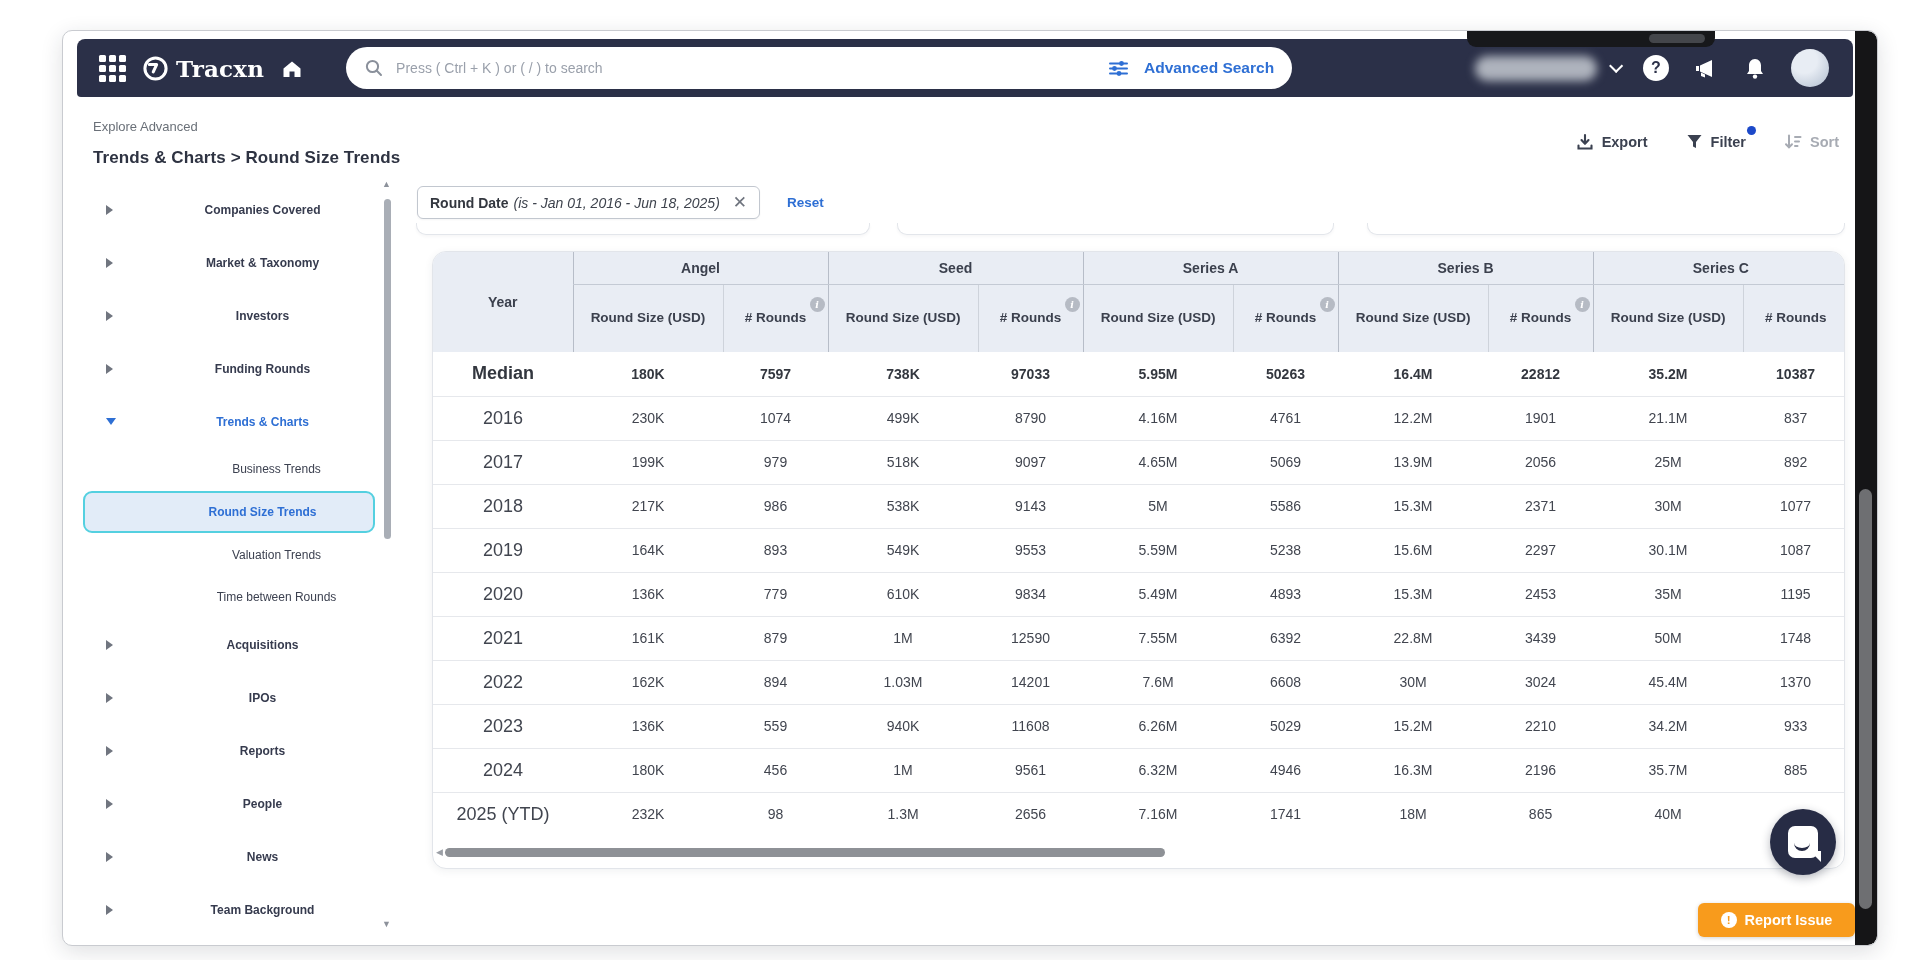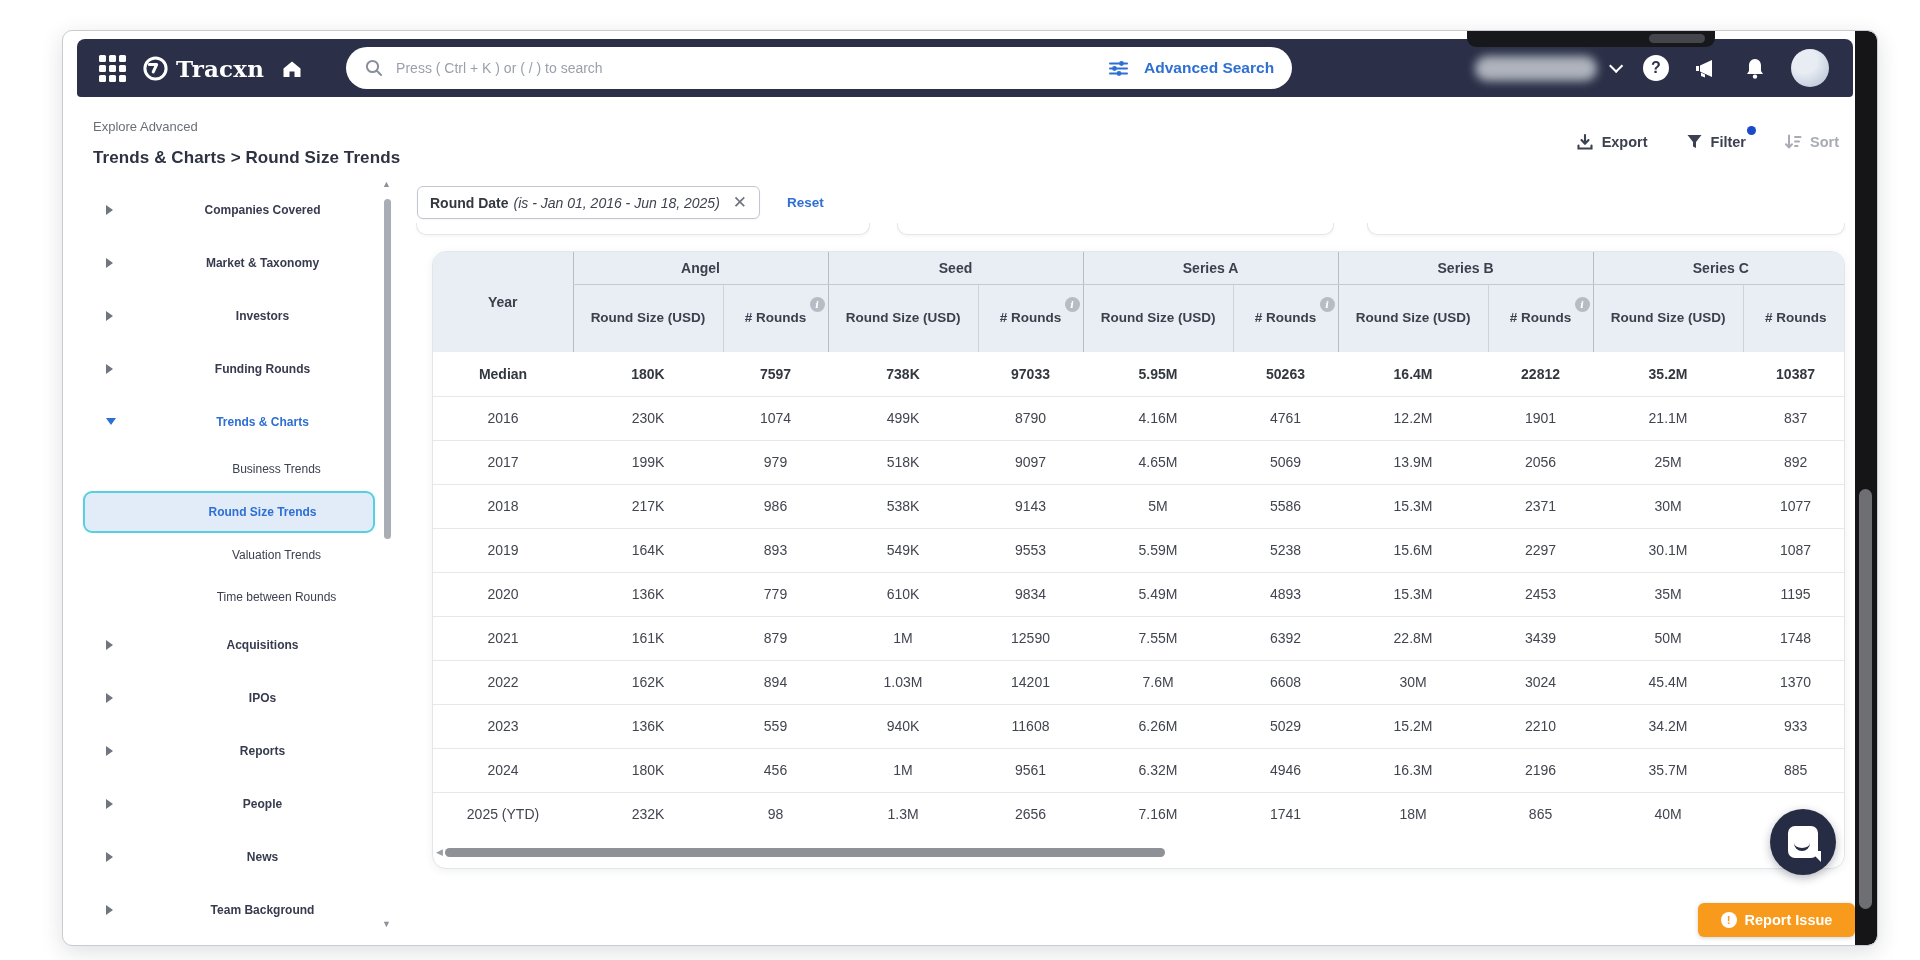--- a/index.html
+++ b/index.html
@@ -106,21 +106,21 @@
   th.group { font-size:14px; height:32px; border-left:1px solid #b7bdc8; border-bottom:1px solid #c4cad4;text-align:center; }
   th.sub { height:68px; font-size:13.5px; line-height:1.25; position:relative; vertical-align:middle; padding:0 6px; }
   th.sub.rs { border-left:1px solid #b7bdc8; }
   th.sub.nr { border-left:1px solid #ced3db; }
   .info { position:absolute; right:3px; top:12px; width:15px; height:15px; border-radius:50%; background:#b6bbc4;
           color:#fff; font-size:9.5px; font-style:italic; font-weight:700; line-height:15px; text-align:center;
           font-family:"DejaVu Serif", serif; cursor:pointer; }
   tbody td { height:44px; text-align:center; font-size:14px; color:#41454f; border-top:1px solid #e6e8ec; background:#fff; }
   tbody tr:first-child td { border-top:none; }
   tbody tr.bold td { font-weight:700; color:#33373f; }
-  td.td-year { font-size:14px;margin-top:36px; }
+  td.td-year { font-size:18px;margin-top:36px; }
 
   .h-scroll { position:absolute; left:0; right:0; bottom:0; height:30px; }
   .h-arrow { position:absolute; left:3px; top:9px; font-size:9px; color:#9b9fa6; }
   .h-thumb { position:absolute; left:12px; top:10px; width:720px; height:9px; background:#8e9196; border-radius:5px; cursor:pointer; }
 
   
   .chat { position:absolute; left:1367px; top:640px; width:66px; height:66px; border-radius:50%;
           background:#272c45; border:none; cursor:pointer; box-shadow:0 3px 10px rgba(20,25,45,.3);
           display:flex; align-items:center; justify-content:center; z-index:20; }
   .bubble { position:relative; width:30px; height:32px; background:#fff; border-radius:7px; }

